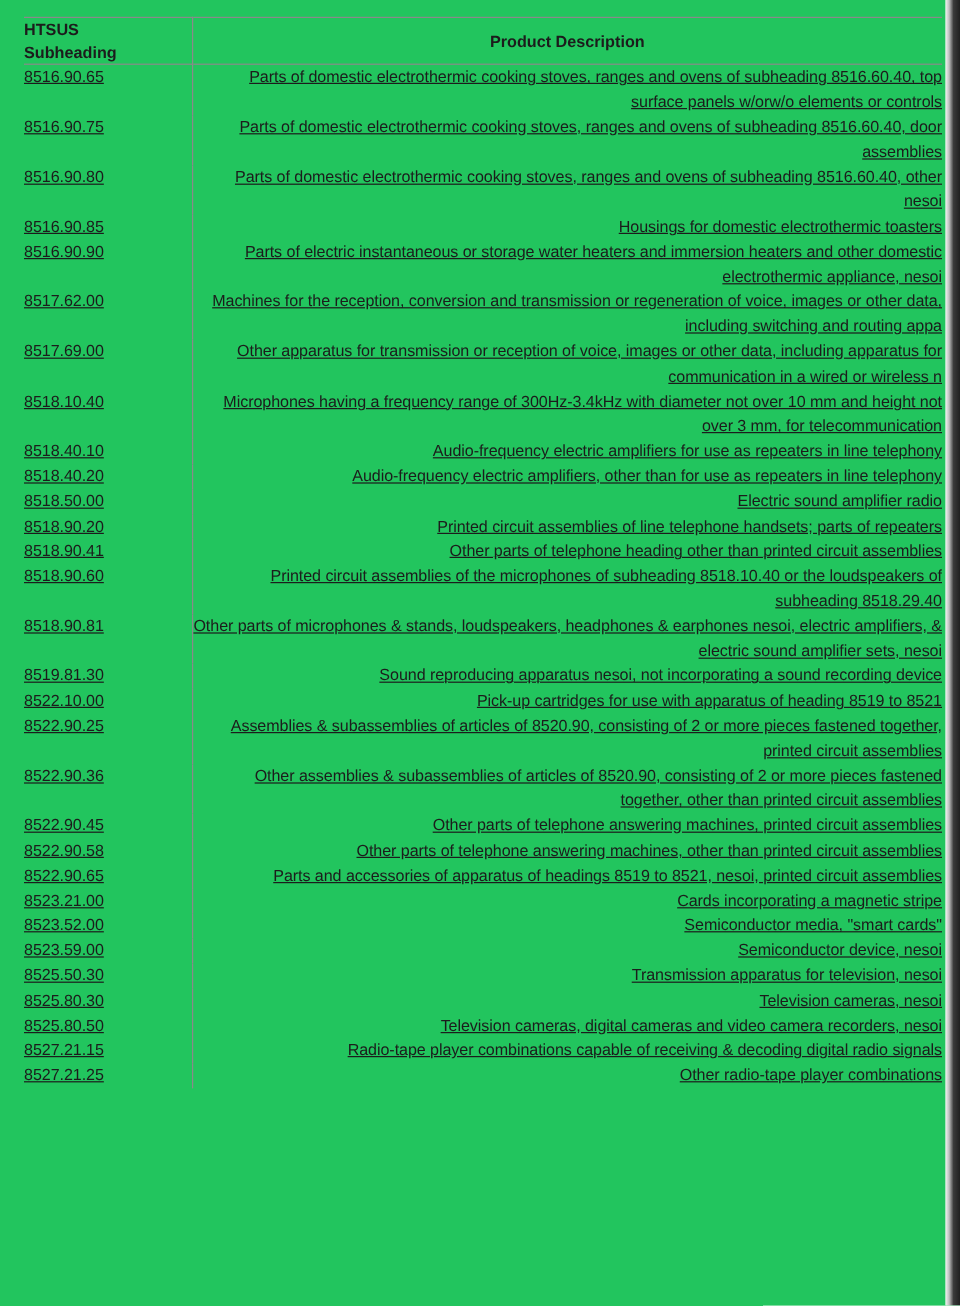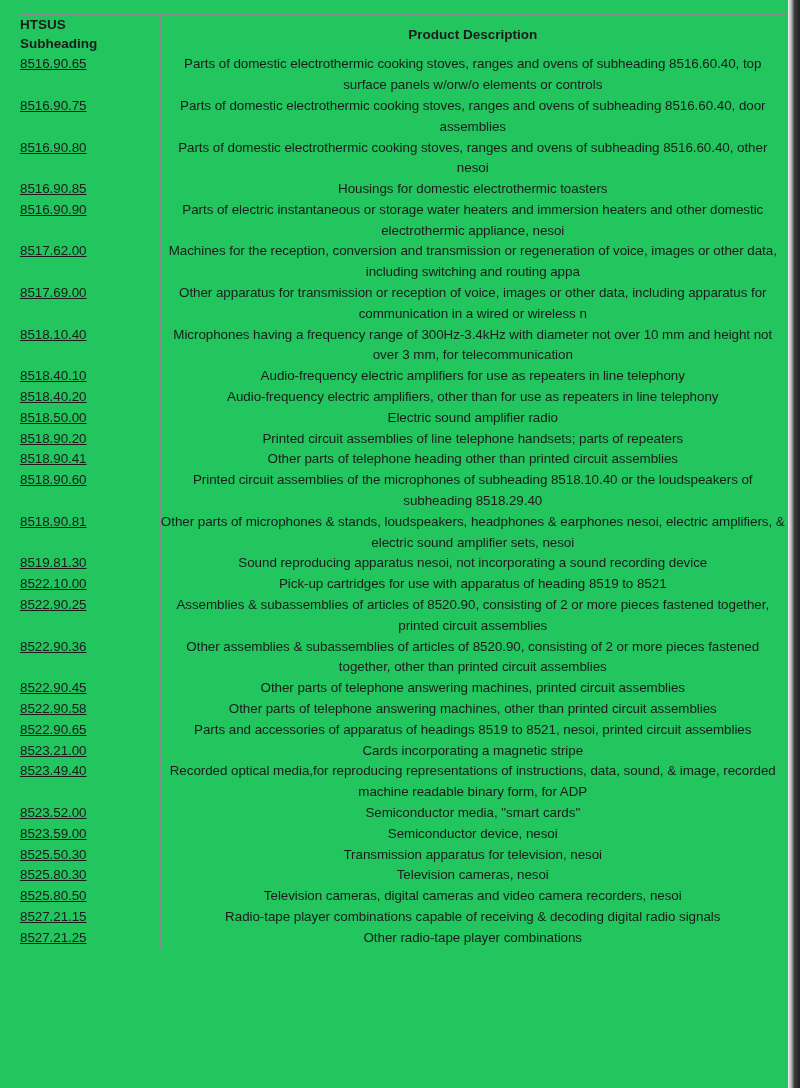--- a/index.html
+++ b/index.html
@@ -74,22 +74,23 @@
     letter-spacing: -0.05px;
   }
   td.cell-code {
     text-align: left;
     padding: 0 0 0 8px;
     border-right: 1px solid #8a8a8a;
     white-space: nowrap;
     text-decoration: underline;
   }
   td.cell-desc {
-    text-align: center;
+    text-align: right;
     padding: 0 4px 0 9px;
+    text-decoration: underline;
   }
   .page-number {
     position: absolute;
     left: 0;
     top: 1094px;
     width: 788px;
     text-align: center;
     font-family: "Liberation Serif", serif;
     font-size: 17px;
     color: #1c1c1c;
@@ -201,24 +202,20 @@
         </tr>
         <tr>
           <td class="cell-code">8522.90.65</td>
           <td class="cell-desc">Parts and accessories of apparatus of headings 8519 to 8521, nesoi, printed circuit assemblies</td>
         </tr>
         <tr>
           <td class="cell-code">8523.21.00</td>
           <td class="cell-desc">Cards incorporating a magnetic stripe</td>
         </tr>
         <tr>
-          <td class="cell-code">8523.49.40</td>
-          <td class="cell-desc">Recorded optical media,for reproducing representations of instructions, data, sound, &amp; image, recorded machine readable binary form, for ADP</td>
-        </tr>
-        <tr>
           <td class="cell-code">8523.52.00</td>
           <td class="cell-desc">Semiconductor media, "smart cards"</td>
         </tr>
         <tr>
           <td class="cell-code">8523.59.00</td>
           <td class="cell-desc">Semiconductor device, nesoi</td>
         </tr>
         <tr>
           <td class="cell-code">8525.50.30</td>
           <td class="cell-desc">Transmission apparatus for television, nesoi</td>

